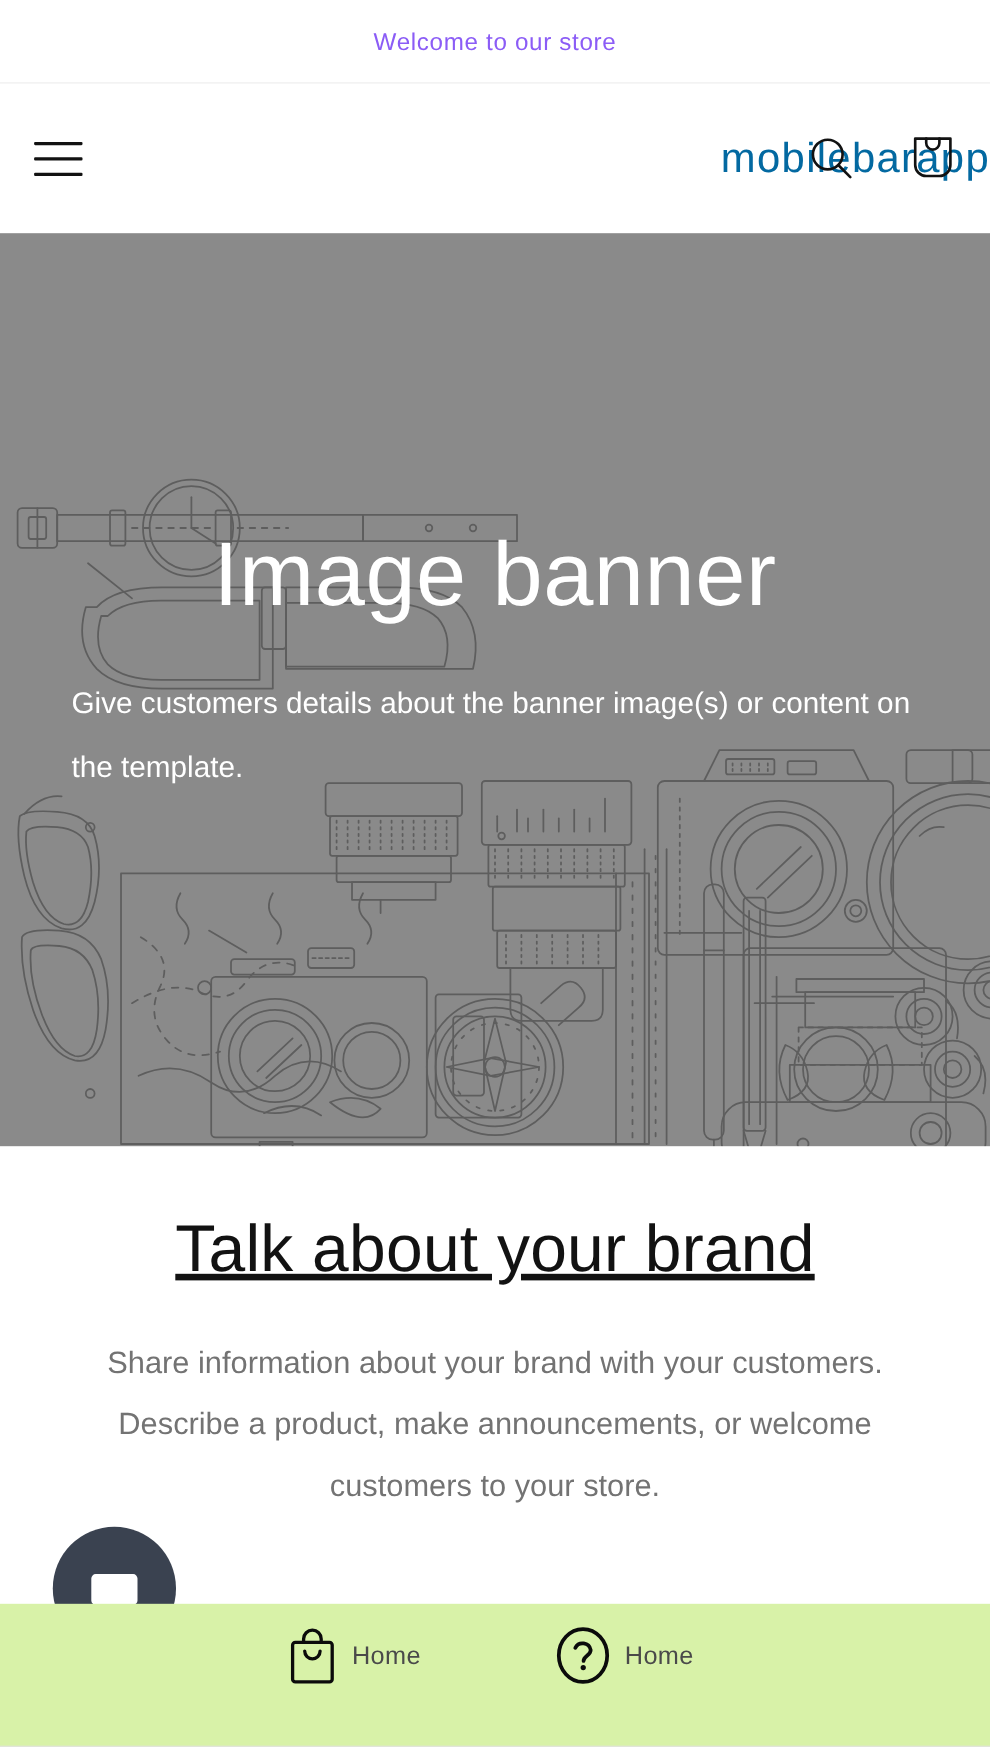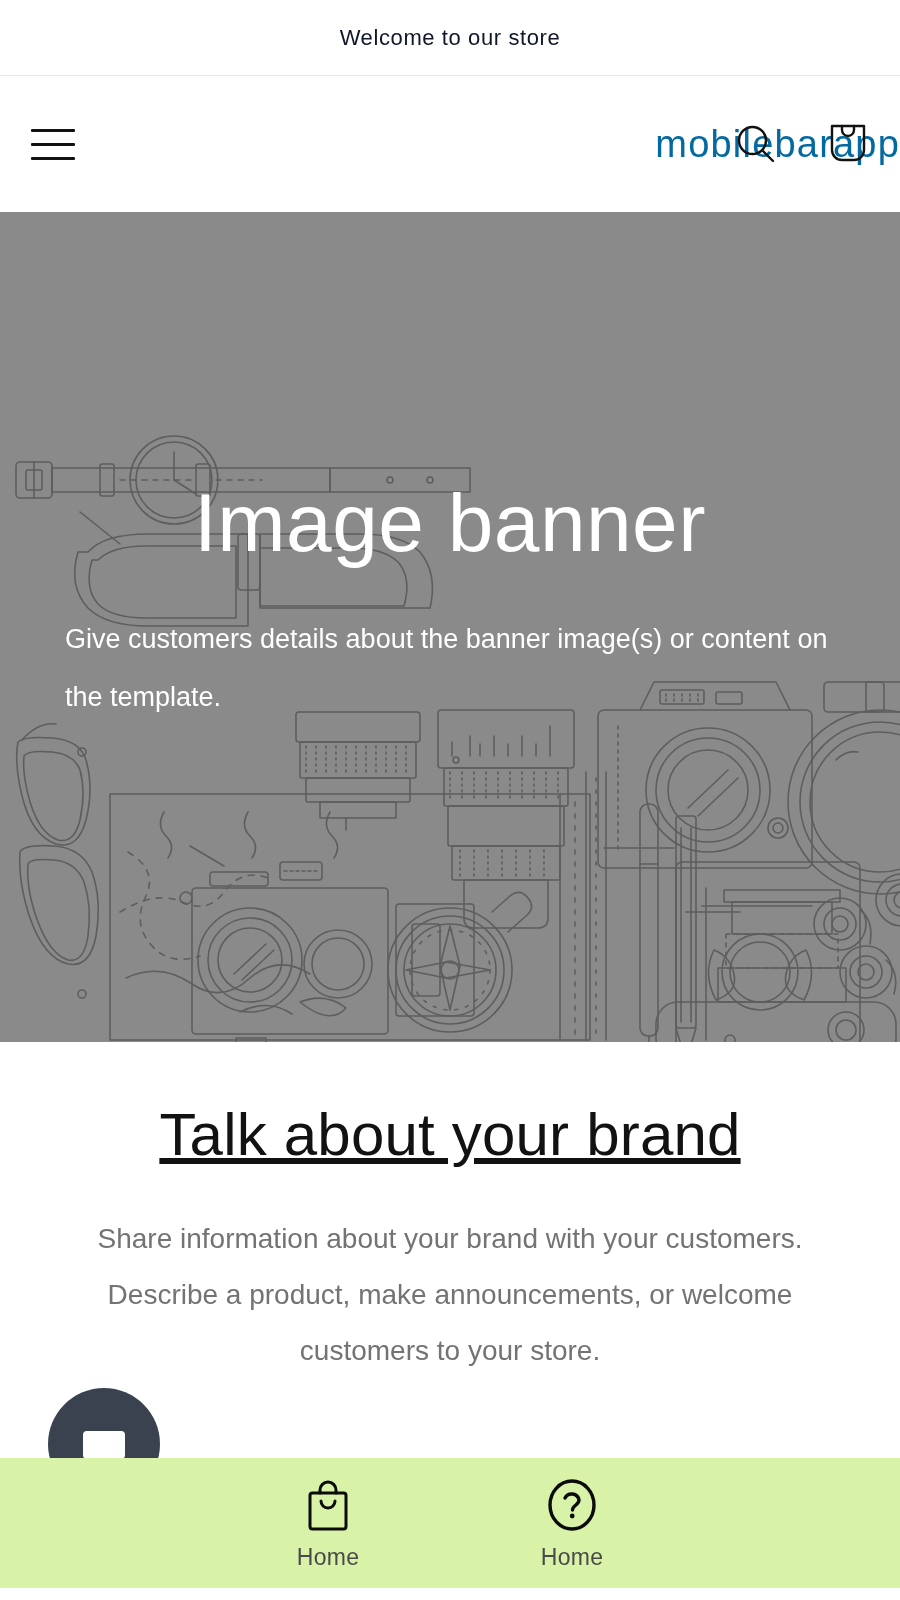--- a/index.html
+++ b/index.html
@@ -28,21 +28,21 @@
     height: 76px;
     display: flex;
     align-items: center;
     justify-content: center;
     background: #ffffff;
     border-bottom: 1px solid #e8e8e8;
   }
   .announcement-text {
     font-size: 22px;
     letter-spacing: 0.6px;
-    color: #0f172a;
+    color: #8b5cf6;
     font-weight: 400;
   }
 
   
   .site-header {
     position: absolute;
     top: 76px; left: 0;
     width: 900px;
     height: 136px;
     background: #ffffff;
@@ -215,21 +215,20 @@
     align-items: flex-start;
     justify-content: center;
     gap: 104px;
     padding-top: 18px;
     border-bottom: 1px solid #e2e2e2;
     z-index: 5;
   }
   .tab-item {
     width: 140px;
     display: flex;
-    flex-direction: column;
     align-items: center;
     gap: 10px;
     background: none;
     border: none;
     cursor: pointer;
   }
   .tab-icon {
     height: 58px;
     display: flex;
     align-items: center;

